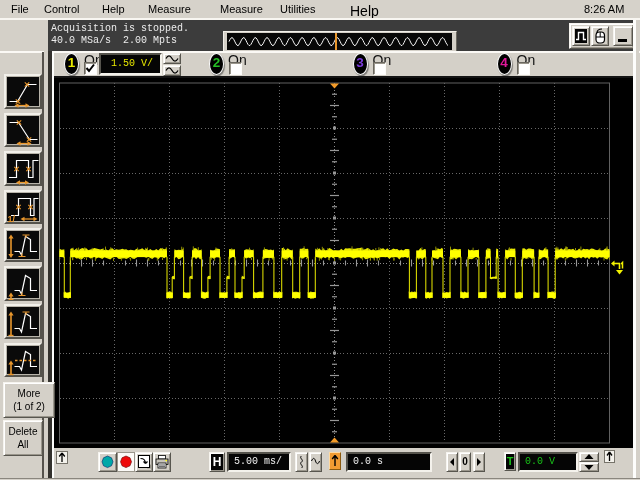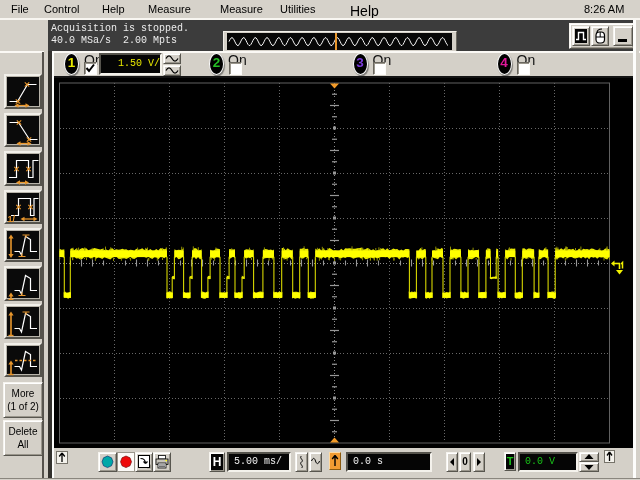--- a/index.html
+++ b/index.html
@@ -62,21 +62,21 @@
   </div>
 
 <div class="a" style="left:0;top:51px;width:640px;height:1.5px;background:#fbf9f5"></div>
 <div class="cell" style="left:64px;color:#e8e800">1</div>
 <div class="onlbl" style="left:84px">On</div>
 <div class="cb" style="left:84px">
     <svg width="11" height="11">
       <path d="M1.5,5 L4,8 L9,1.5" stroke="#000" stroke-width="2" fill="none"></path>
     </svg>
   </div>
-<div class="a" style="left:99px;top:53px;width:63px;height:22px;background:#050505;border:2px solid;border-color:#55534c #f4f2ec #f4f2ec #55534c;color:#e8e800;font-family:'Liberation Mono',monospace;font-size:10px;line-height:17px;padding-left:17px">1.50 V/</div>
+<div class="a" style="left:99px;top:53px;width:63px;height:22px;background:#050505;border:2px solid;border-color:#55534c #f4f2ec #f4f2ec #55534c;color:#e8e800;font-family:'Liberation Mono',monospace;font-size:10px;line-height:17px;padding-left:10px">1.50 V/</div>
 <div class="a raised" style="left:163px;top:53px;width:18px;height:11px">
     <svg width="16" height="9">
       <path d="M2,4.5 C4,1 6,1 8,4.5 S12,8 14,4.5" stroke="#000" stroke-width="1.3" fill="none"></path>
     </svg>
   </div>
 <div class="a raised" style="left:163px;top:64.5px;width:18px;height:11px">
     <svg width="16" height="9">
       <path d="M2,4.5 C4,1 6,1 8,4.5 S12,8 14,4.5" stroke="#000" stroke-width="1.3" fill="none"></path>
     </svg>
   </div>
@@ -518,21 +518,21 @@
   </div>
 <div class="sbtn" style="top:342.5px">
     <svg width="34" height="30">
       <path d="M7.5,20.5 H12.5 L14.5,24 L18.5,5.5 L23.5,8.5 V20.5 H30" stroke="#fff" stroke-width="1.2" fill="none"></path>
       <line x1="8" y1="14.5" x2="30" y2="14.5" stroke="#e8962c" stroke-width="1.3" stroke-dasharray="2.5 2"></line>
       <line x1="4" y1="17" x2="4" y2="28" stroke="#e8962c" stroke-width="1.6"></line>
       <polygon points="4,14.5 1.4,18.5 6.6,18.5" fill="#e8962c"></polygon>
       <line x1="1.5" y1="28.5" x2="6.5" y2="28.5" stroke="#e8962c" stroke-width="1.4"></line>
     </svg>
   </div>
-<div class="a raised" style="left:3px;top:382px;width:40px;height:36px;font-size:10px;text-align:center;padding-top:4px;line-height:13px">More<br>(1 of 2)</div>
+<div class="a raised" style="left:3px;top:382px;width:52px;height:36px;font-size:10px;text-align:center;padding-top:4px;line-height:13px">More<br>(1 of 2)</div>
 <div class="a raised" style="left:3px;top:420px;width:40px;height:36px;font-size:10px;text-align:center;padding-top:4px;line-height:13px">Delete<br>All</div>
 
 <div class="a" style="left:56px;top:451px;width:12px;height:13px;background:#f4f2ec;border:1px solid #76736a">
     <svg width="10" height="11">
       <path d="M5,10 V2 M5,1 L2.2,4.5 M5,1 L7.8,4.5" stroke="#000" stroke-width="1.3" fill="none"></path>
     </svg>
   </div>
 <div class="bb raised" style="left:98px;width:19px">
     <svg width="17" height="18" style="position:absolute;left:0;top:0">
       <polygon points="8.5,3 12.5,4.8 14,8.8 12.5,12.8 8.5,14.6 4.5,12.8 3,8.8 4.5,4.8" fill="#00a8a8" stroke="#026" stroke-width="0.6"></polygon>

